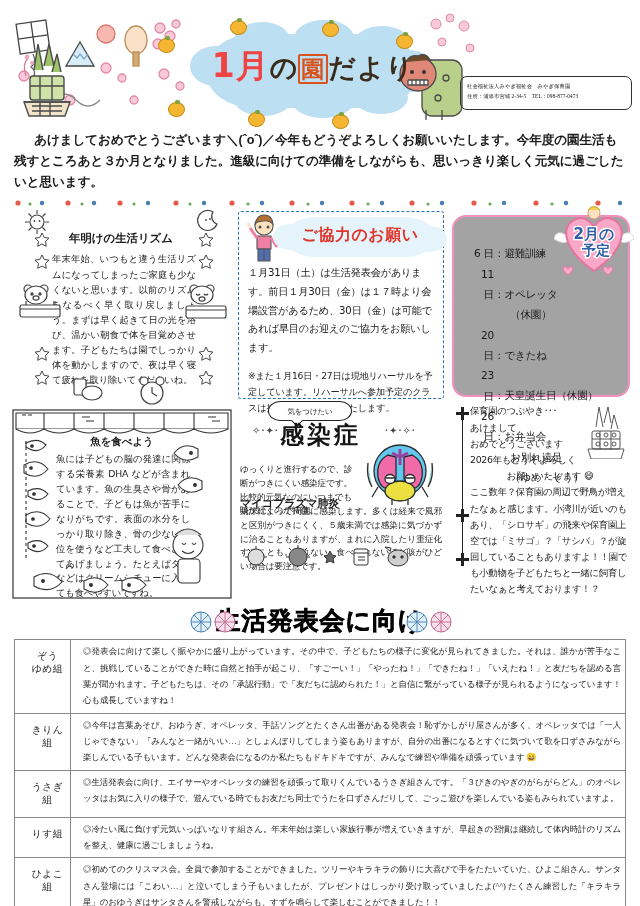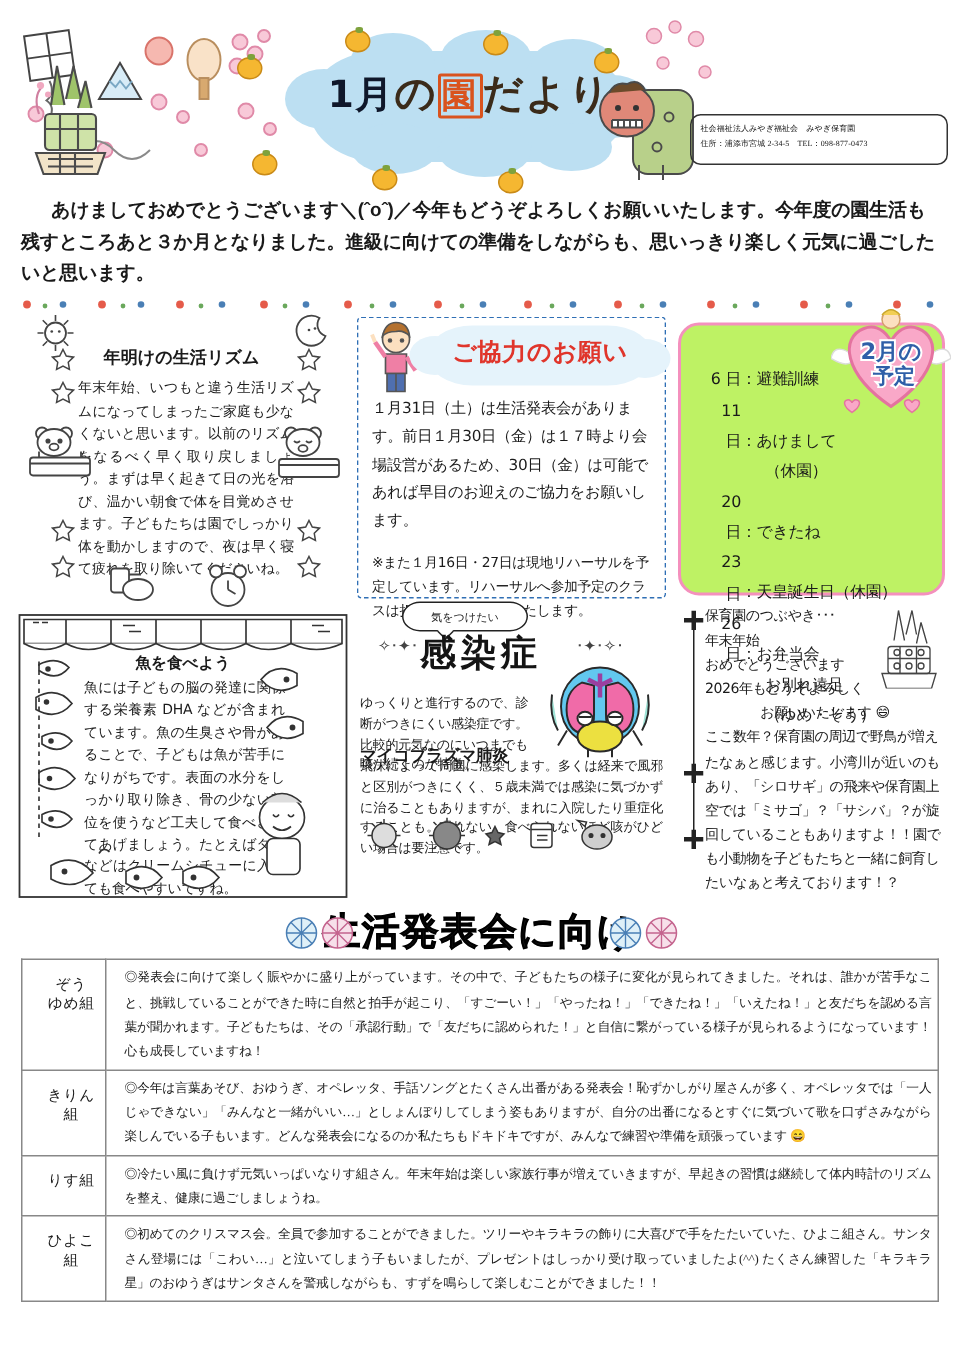--- a/index.html
+++ b/index.html
@@ -47,21 +47,21 @@
   .title-bubble:after  { width: 56px; height: 42px; right: -18px; top: 16px; }
   .bubble-lobe { position: absolute; background: #bcdff2; border-radius: 50%; }
   .title-text {
     position: absolute; left: 28px; top: 18px; width: 206px;
     text-align: center; z-index: 5;
     font-size: 27px; font-weight: bold; letter-spacing: 1px;
     color: #3b2b1a;
     font-family: "DejaVu Sans", "Liberation Sans", sans-serif;
     white-space: nowrap;
   }
-  .title-text .mon { color: #0f172a; font-size: 25px; }
+  .title-text .mon { color: #ef4444; font-size: 33px; }
   .title-text .en  {
     color: #d9531e; border: 2.5px solid #d9531e; padding: 0 1px;
     border-radius: 2px; font-size: 23px;
   }
 
   .mikan { position: absolute; width: 17px; height: 15px; background: #f5b731;
            border-radius: 50%; border: 1.6px solid #c98a17; }
   .mikan:after { content:""; position:absolute; left:6px; top:-3px; width:5px;
                  height:4px; background:#7ea23c; border-radius: 40%; }
 
@@ -137,21 +137,21 @@
     margin: 0 9px; font-size: 10.2px; line-height: 1.82; letter-spacing: -0.2px;
   }
   .coop-note {
     margin: 11px 9px 0 9px; font-size: 9.2px; line-height: 1.72;
     letter-spacing: -0.2px;
   }
 
   
   .col-feb {
     position: absolute; left: 452px; top: 4px; width: 178px; height: 182px;
-    border: 2.6px solid #f490bd; border-radius: 14px; background: #bef264;
+    border: 2.6px solid #f490bd; border-radius: 14px; background: #a3a3a3;
   }
   .feb-heart {
     position: absolute; right: -6px; top: -12px; width: 80px; height: 72px; z-index: 4;
   }
   .feb-list {
     padding: 26px 0 0 14px; font-size: 10.6px; line-height: 1.92;
     letter-spacing: -0.2px;
   }
   .feb-list .d { display:inline-block; width: 26px; text-align: right; }
   .feb-list .indent { padding-left: 42px; }
@@ -514,21 +514,21 @@
       </svg>
       <svg class="mini-heart" style="left:108px;top:48px;" viewBox="0 0 12 11">
         <path d="M6 10 C0 6 0 2 3 1.6 C4.6 1.4 6 3 6 3.6 C6 3 7.4 1.4 9 1.6 C12 2 12 6 6 10z" fill="#f9a8c8" stroke="#e4739f"></path>
       </svg>
       <svg class="mini-heart" style="left:148px;top:48px;" viewBox="0 0 12 11">
         <path d="M6 10 C0 6 0 2 3 1.6 C4.6 1.4 6 3 6 3.6 C6 3 7.4 1.4 9 1.6 C12 2 12 6 6 10z" fill="#f9a8c8" stroke="#e4739f"></path>
       </svg>
 
       <div class="feb-list">
         <div><span class="d">6 日</span><span>：</span><span>避難訓練</span></div>
-        <div><span class="d">11 日</span><span>：</span><span>あけまして</span></div>
+        <div><span class="d">11 日</span><span>：</span><span>オペレッタ</span></div>
         <div class="indent">（休園）</div>
         <div><span class="d">20 日</span><span>：</span><span>できたね</span></div>
         <div><span class="d">23 日</span><span>：</span><span>天皇誕生日（休園）</span></div>
         <div><span class="d">26 日</span><span>：</span><span>お弁当会</span></div>
         <div class="indent">お別れ遠足</div>
         <div class="indent">（ゆめ・ぞう）</div>
       </div>
     </div>
   </div>
 
@@ -646,21 +646,21 @@
             <circle cx="28" cy="32" r="2"></circle>
             <circle cx="36" cy="32" r="2"></circle>
           <circle cx="20" cy="41" r="2"></circle>
             <circle cx="28" cy="41" r="2"></circle>
             <circle cx="36" cy="41" r="2"></circle>
         </g>
       </svg>
 
       <div class="tsubu-body">
         <div>保育園のつぶやき･･･</div>
-        <div>年末年始</div>
+        <div>あけまして</div>
         <div>おめでとうございます</div>
         <div>2026年もどうぞよろしく</div>
         <div class="c">お願いいたします 😄</div>
         <div>ここ数年？保育園の周辺で野鳥が増えたなぁと感じます。小湾川が近いのもあり、「シロサギ」の飛来や保育園上空では「ミサゴ」？「サシバ」？が旋回していることもありますよ！！園でも小動物を子どもたちと一緒に飼育したいなぁと考えております！？</div>
       </div>
     </div>
   </div>
 
   <div class="class-head">
     <svg class="cball" style="left:190px;" viewBox="0 0 22 22">
@@ -692,20 +692,26 @@
         <td class="ctext">◎発表会に向けて楽しく賑やかに盛り上がっています。その中で、子どもたちの様子に変化が見られてきました。それは、誰かが苦手なこと、挑戦していることができた時に自然と拍手が起こり、「すごーい！」「やったね！」「できたね！」「いえたね！」と友だちを認める言葉が聞かれます。子どもたちは、その「承認行動」で「友だちに認められた！」と自信に繋がっている様子が見られるようになっています！心も成長していますね！</td>
       </tr>
       <tr>
         <td class="cname">
           <div>きりん組</div>
         </td>
         <td class="ctext">◎今年は言葉あそび、おゆうぎ、オペレッタ、手話ソングとたくさん出番がある発表会！恥ずかしがり屋さんが多く、オペレッタでは「一人じゃできない」「みんなと一緒がいい…」としょんぼりしてしまう姿もありますが、自分の出番になるとすぐに気づいて歌を口ずさみながら楽しんでいる子もいます。どんな発表会になるのか私たちもドキドキですが、みんなで練習や準備を頑張っています 😄</td>
       </tr>
       <tr>
         <td class="cname">
+          <div>うさぎ組</div>
+        </td>
+        <td class="ctext">◎生活発表会に向け、エイサーやオペレッタの練習を頑張って取りくんでいるうさぎ組さんです。「３びきのやぎのがらがらどん」のオペレッタはお気に入りの様子で、遊んでいる時でもお友だち同士でうたを口ずさんだりして、ごっこ遊びを楽しんでいる姿もみられていますよ。</td>
+      </tr>
+      <tr>
+        <td class="cname">
           <div>りす組</div>
         </td>
         <td class="ctext">◎冷たい風に負けず元気いっぱいなりす組さん。年末年始は楽しい家族行事が増えていきますが、早起きの習慣は継続して体内時計のリズムを整え、健康に過ごしましょうね。</td>
       </tr>
       <tr>
         <td class="cname">
           <div>ひよこ組</div>
         </td>
         <td class="ctext">◎初めてのクリスマス会。全員で参加することができました。ツリーやキラキラの飾りに大喜びで手をたたいていた、ひよこ組さん。サンタさん登場には「こわい…」と泣いてしまう子もいましたが、プレゼントはしっかり受け取っていましたよ(^^) たくさん練習した「キラキラ星」のおゆうぎはサンタさんを警戒しながらも、すずを鳴らして楽しむことができました！！</td>
       </tr>

